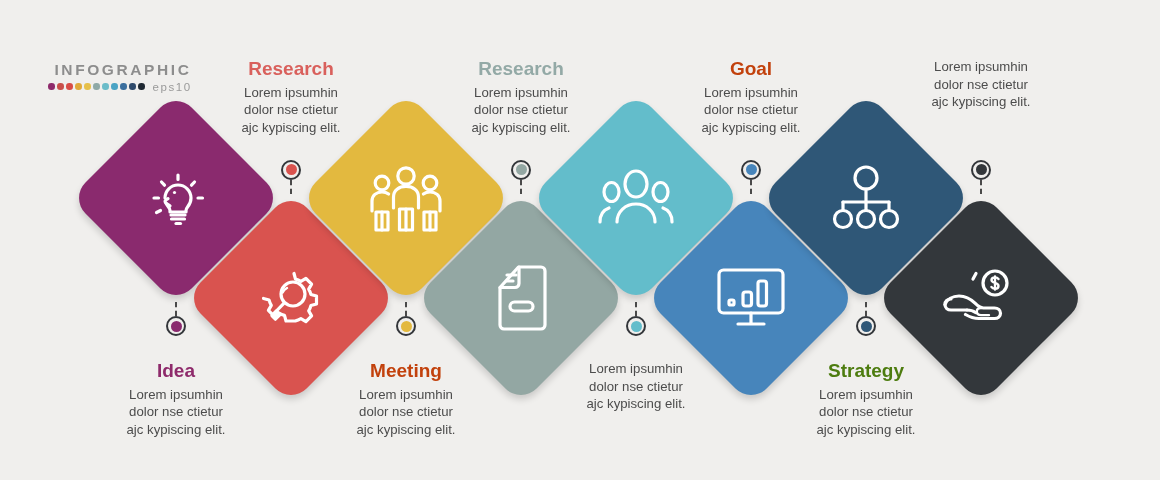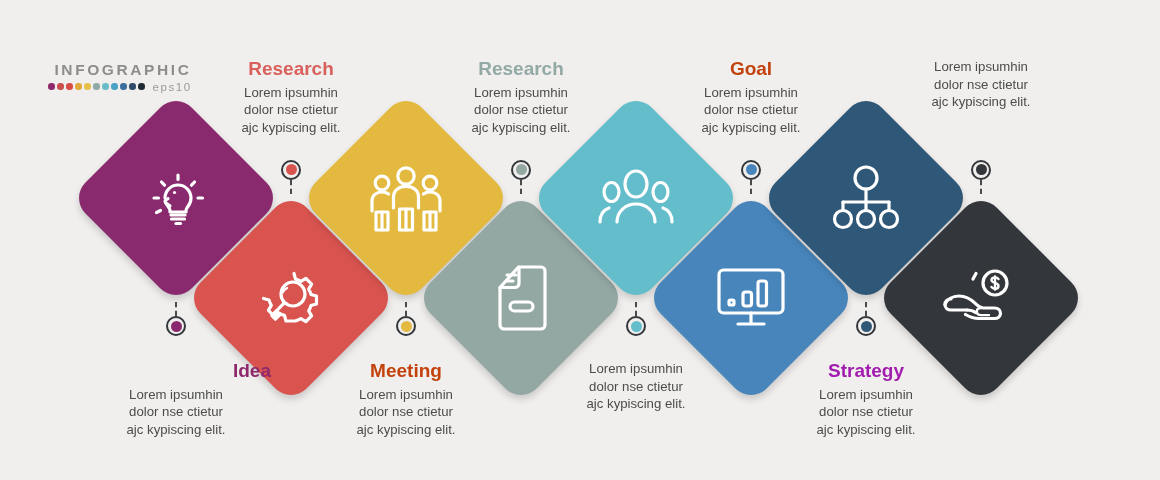--- a/index.html
+++ b/index.html
@@ -227,21 +227,21 @@
       <div class="node" style="left: 856px; top: 316.066px;">
         <i style="background: rgb(47, 87, 119);"></i>
       </div>
       <div class="dash" style="left: 980px; top: 179.934px; height: 14px;"></div>
       <div class="node" style="left: 971px; top: 159.934px;">
         <i style="background: rgb(51, 55, 59);"></i>
       </div>
     </div>
   <div id="labels">
       <div class="label" style="left: 81px; top: 360px;">
-        <div class="title" style="color: rgb(142, 42, 107); text-align: right;">Idea</div>
+        <div class="title" style="color: rgb(142, 42, 107);">Idea</div>
         <div class="desc">
           <div>Lorem ipsumhin</div>
           <div>dolor nse ctietur</div>
           <div>ajc kypiscing elit.</div>
         </div>
       </div>
       <div class="label" style="left: 196px; top: 58px;">
         <div class="title" style="color: rgb(217, 96, 92);">Research</div>
         <div class="desc">
           <div>Lorem ipsumhin</div>
@@ -274,21 +274,21 @@
       </div>
       <div class="label" style="left: 656px; top: 58px;">
         <div class="title" style="color: #c2410c;">Goal</div>
         <div class="desc">
           <div>Lorem ipsumhin</div>
           <div>dolor nse ctietur</div>
           <div>ajc kypiscing elit.</div>
         </div>
       </div>
       <div class="label" style="left: 771px; top: 360px;">
-        <div class="title" style="color: #a21caf;">Strategy</div>
+        <div class="title" style="color: #4d7c0f;">Strategy</div>
         <div class="desc">
           <div>Lorem ipsumhin</div>
           <div>dolor nse ctietur</div>
           <div>ajc kypiscing elit.</div>
         </div>
       </div>
       <div class="label" style="left: 886px; top: 58px;">
         <div class="desc">
           <div>Lorem ipsumhin</div>
           <div>dolor nse ctietur</div>

